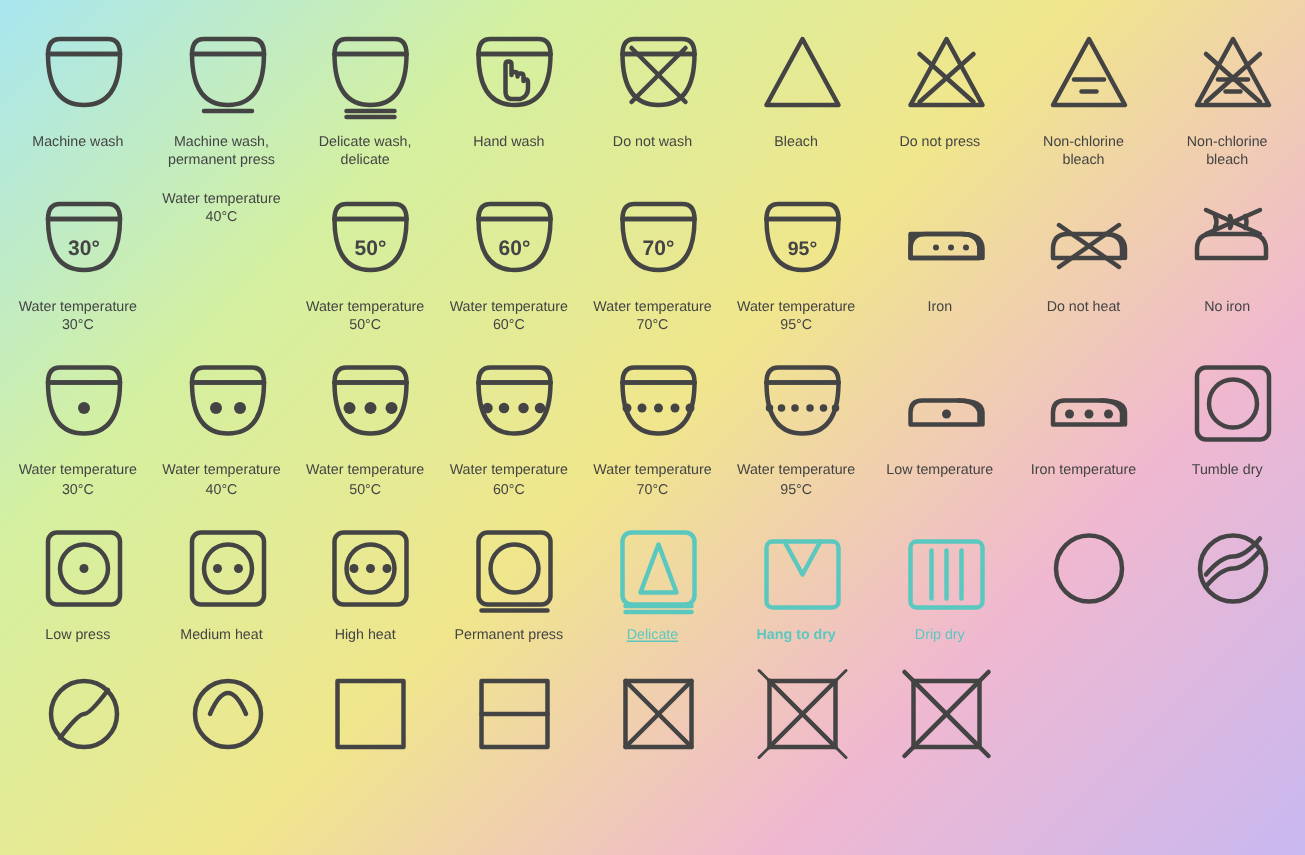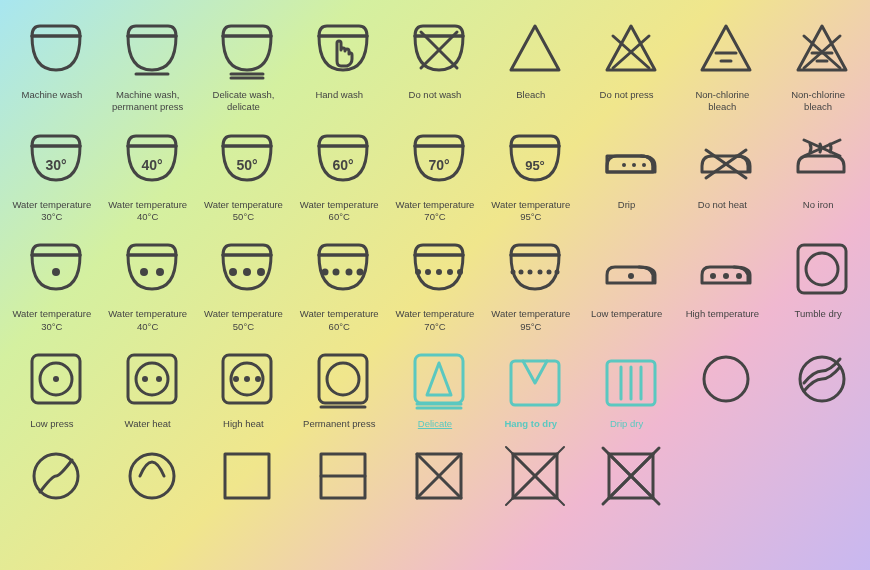--- a/index.html
+++ b/index.html
@@ -171,28 +171,20 @@
         <path d="M8 18 Q8 52 32 52 Q56 52 56 18 Z"></path>
         <path d="M8 18 L56 18"></path>
         <path d="M8 18 Q8 8 16 8 L48 8 Q56 8 56 18"></path>
         <text x="32" y="42" text-anchor="middle" font-size="14" font-weight="bold" fill="#444" stroke="none" font-family="Arial">30°</text>
       </svg>
     </div>
     <div class="label">Water temperature 30°C</div>
   </div>
 
   <div class="symbol-cell">
-    <div class="icon-wrap">
-      <svg viewBox="0 0 64 64">
-        <path d="M8 18 Q8 52 32 52 Q56 52 56 18 Z"></path>
-        <path d="M8 18 L56 18"></path>
-        <path d="M8 18 Q8 8 16 8 L48 8 Q56 8 56 18"></path>
-        <text x="32" y="42" text-anchor="middle" font-size="14" font-weight="bold" fill="#444" stroke="none" font-family="Arial">40°</text>
-      </svg>
-    </div>
     <div class="label">Water temperature 40°C</div>
   </div>
 
   <div class="symbol-cell">
     <div class="icon-wrap">
       <svg viewBox="0 0 64 64">
         <path d="M8 18 Q8 52 32 52 Q56 52 56 18 Z"></path>
         <path d="M8 18 L56 18"></path>
         <path d="M8 18 Q8 8 16 8 L48 8 Q56 8 56 18"></path>
         <text x="32" y="42" text-anchor="middle" font-size="14" font-weight="bold" fill="#444" stroke="none" font-family="Arial">50°</text>
@@ -243,21 +235,21 @@
 
         <path d="M8 38 L8 44 L54 44 L54 38 Q54 28 42 28 L18 28 Q8 28 8 38 Z"></path>
         <path d="M42 28 Q56 28 56 38 L56 44"></path>
         <path d="M8 28 L42 28 Q54 28 54 38 L54 44 L8 44 Z"></path>
 
         <circle cx="25" cy="37" r="2" class="filled"></circle>
         <circle cx="35" cy="37" r="2" class="filled"></circle>
         <circle cx="45" cy="37" r="2" class="filled"></circle>
       </svg>
     </div>
-    <div class="label">Drip</div>
+    <div class="label">Iron</div>
   </div>
 
   <div class="symbol-cell">
     <div class="icon-wrap">
       <svg viewBox="0 0 64 64">
         <path d="M8 38 L8 44 L54 44 L54 38 Q54 28 42 28 L18 28 Q8 28 8 38 Z"></path>
         <path d="M42 28 Q56 28 56 38 L56 44"></path>
         <line x1="12" y1="22" x2="52" y2="50"></line>
         <line x1="52" y1="22" x2="12" y2="50"></line>
       </svg>
@@ -382,21 +374,21 @@
   <div class="symbol-cell">
     <div class="icon-wrap">
       <svg viewBox="0 0 64 64">
         <path d="M8 38 L8 46 L54 46 L54 38 Q52 30 40 30 L16 30 Q8 30 8 38 Z"></path>
         <path d="M40 30 Q56 30 56 38 L56 46"></path>
         <circle cx="19" cy="39" r="3" class="filled"></circle>
         <circle cx="32" cy="39" r="3" class="filled"></circle>
         <circle cx="45" cy="39" r="3" class="filled"></circle>
       </svg>
     </div>
-    <div class="label">High temperature</div>
+    <div class="label">Iron temperature</div>
   </div>
 
   <div class="symbol-cell">
     <div class="icon-wrap">
       <svg viewBox="0 0 64 64">
         <rect x="8" y="8" width="48" height="48" rx="6"></rect>
         <circle cx="32" cy="32" r="16"></circle>
       </svg>
     </div>
     <div class="label">Tumble dry</div>
@@ -415,21 +407,21 @@
 
   <div class="symbol-cell">
     <div class="icon-wrap">
       <svg viewBox="0 0 64 64">
         <rect x="8" y="8" width="48" height="48" rx="6"></rect>
         <circle cx="32" cy="32" r="16"></circle>
         <circle cx="25" cy="32" r="3" class="filled"></circle>
         <circle cx="39" cy="32" r="3" class="filled"></circle>
       </svg>
     </div>
-    <div class="label">Water heat</div>
+    <div class="label">Medium heat</div>
   </div>
 
   <div class="symbol-cell">
     <div class="icon-wrap">
       <svg viewBox="0 0 64 64">
         <rect x="8" y="8" width="48" height="48" rx="6"></rect>
         <circle cx="32" cy="32" r="16"></circle>
         <circle cx="21" cy="32" r="3" class="filled"></circle>
         <circle cx="32" cy="32" r="3" class="filled"></circle>
         <circle cx="43" cy="32" r="3" class="filled"></circle>

